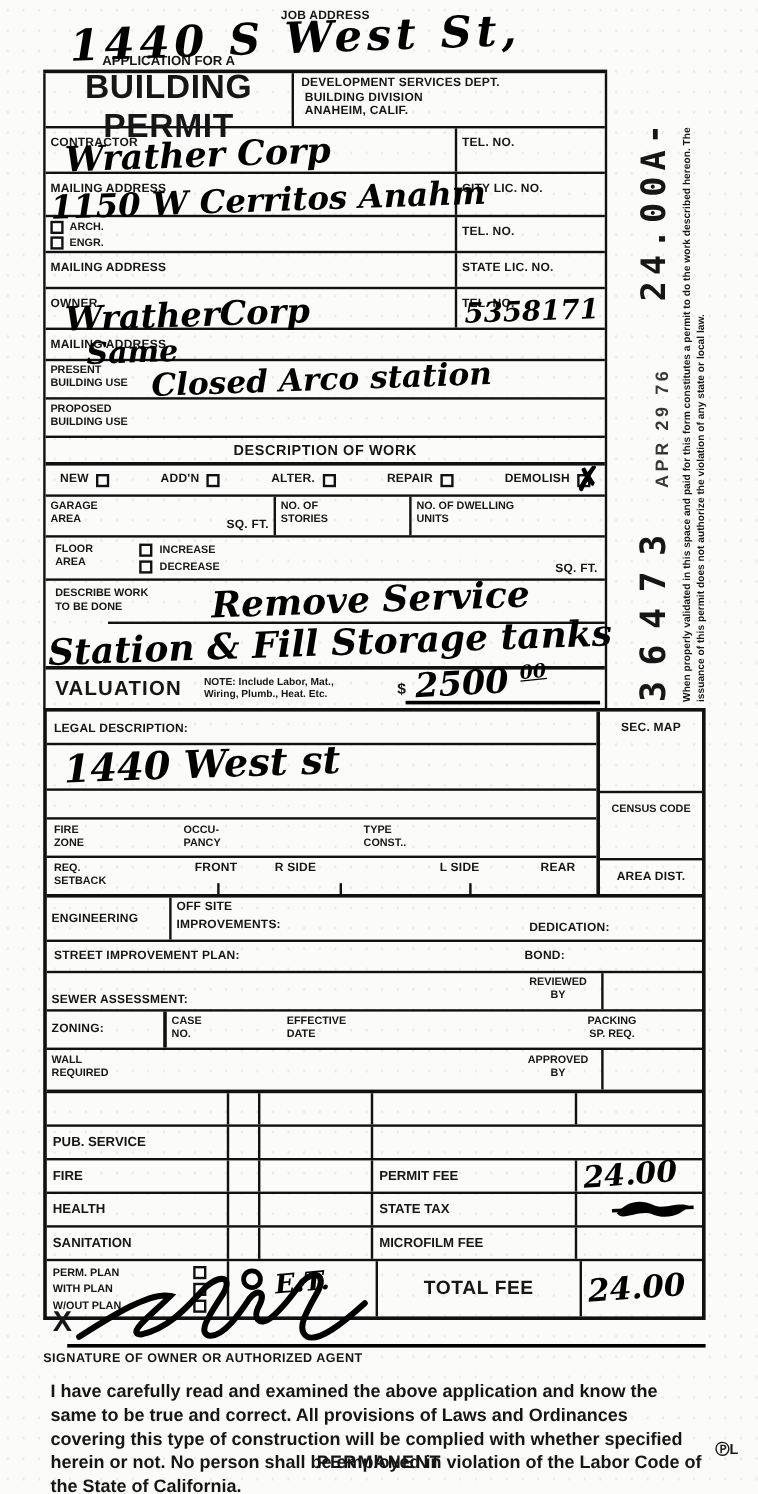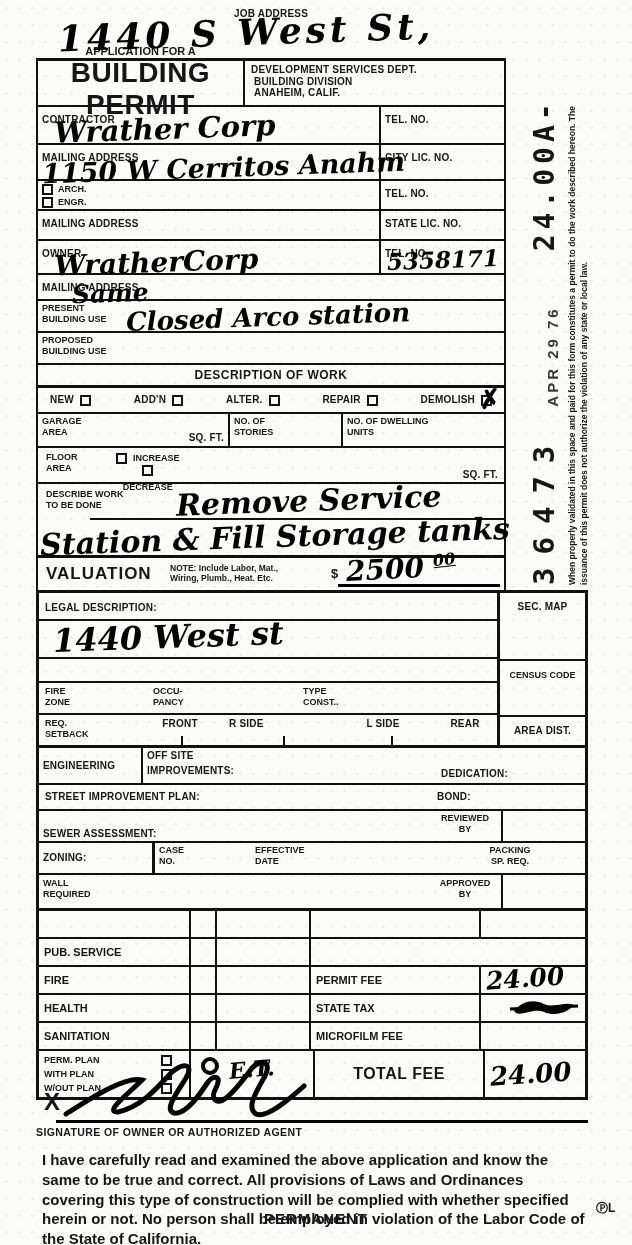--- a/index.html
+++ b/index.html
@@ -220,21 +220,21 @@
         <div class="cell main">
           <div style="position:absolute;left:8px;top:4px;">
             <div class="lbl-sm">FLOOR</div>
             <div class="lbl-sm">AREA</div>
           </div>
           <div style="position:absolute;left:78px;top:3px;">
             <div style="display:flex;align-items:center;gap:6px;height:14px;">
               <span class="cb"></span>
               <span class="lbl-sm">INCREASE</span>
             </div>
-            <div style="display:flex;align-items:center;gap:6px;height:14px;flex-direction:column;">
+            <div style="display:flex;align-items:center;gap:6px;height:14px;">
               <span class="cb"></span>
               <span class="lbl-sm">DECREASE</span>
             </div>
           </div>
           <span class="lbl" style="position:absolute;right:6px;bottom:2px;">SQ. FT.</span>
         </div>
       </div>
 
       <div style="position:relative;height:74px;border-bottom:3px solid #111;box-sizing:border-box;">
         <div style="position:absolute;left:8px;top:5px;">
@@ -335,21 +335,21 @@
         <span class="lbl">SEWER ASSESSMENT:</span>
       </div>
       <div class="cell" style="width:72px;flex:none;text-align:center;padding-top:2px;">
         <div class="lbl-sm">REVIEWED</div>
         <div class="lbl-sm">BY</div>
       </div>
       <div class="cell" style="width:84px;flex:none;border-left:2px solid #111;"></div>
     </div>
 
     <div style="display:flex;height:32px;border-bottom:2px solid #111;box-sizing:border-box;">
-      <div class="cell" style="width:116px;flex:none;border-right:3px solid #111;display:flex;align-items:center;">
+      <div class="cell" style="width:100px;flex:none;border-right:3px solid #111;display:flex;align-items:center;">
         <span class="lbl">ZONING:</span>
       </div>
       <div class="cell" style="width:96px;flex:none;padding-top:2px;">
         <div class="lbl-sm">CASE</div>
         <div class="lbl-sm">NO.</div>
       </div>
       <div class="cell" style="flex:1;padding-top:2px;">
         <div class="lbl-sm">EFFECTIVE</div>
         <div class="lbl-sm">DATE</div>
       </div>

